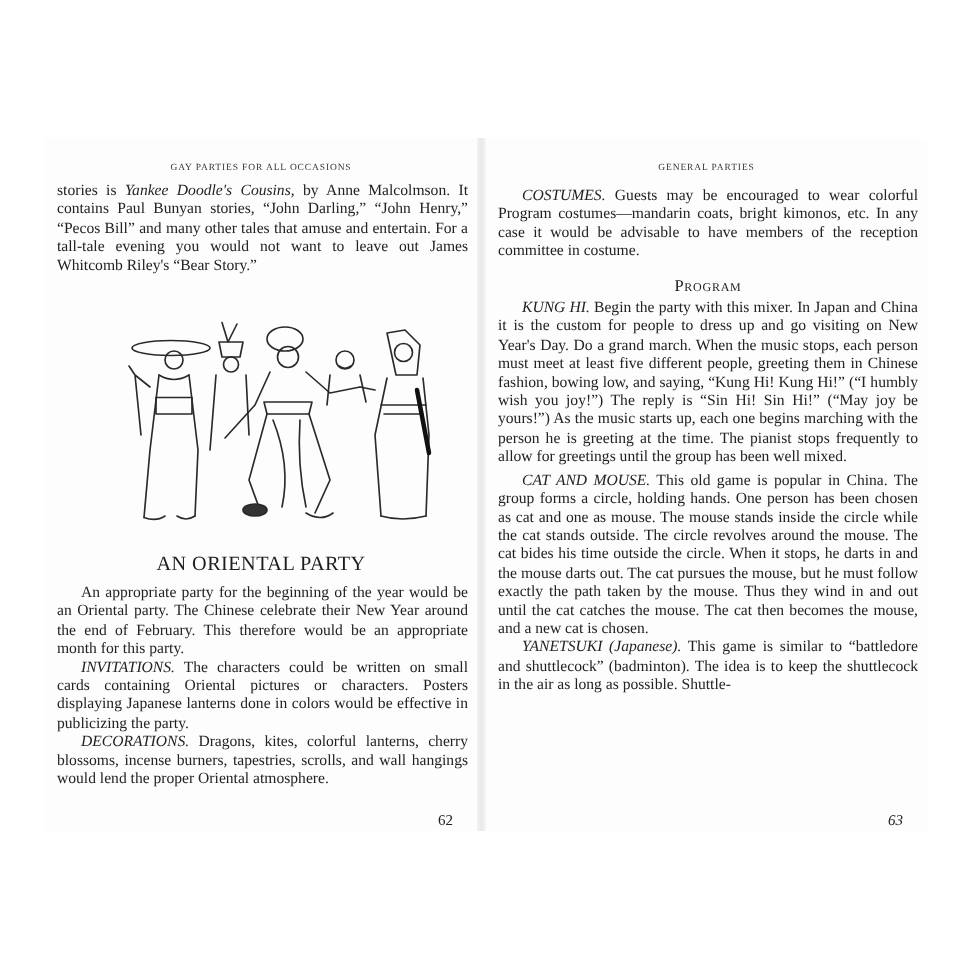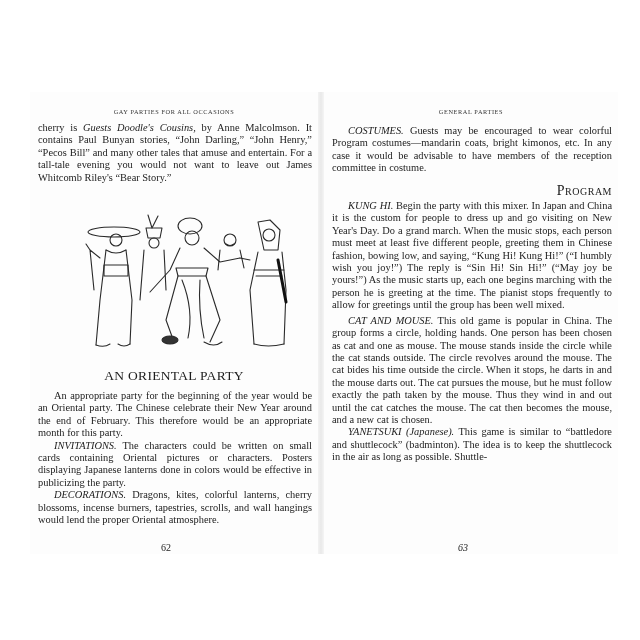--- a/index.html
+++ b/index.html
@@ -25,42 +25,42 @@
     font-size: 10.4px; line-height: 12.4px; text-align: justify; color: #222;
   }
   .text p { margin: 0; }
   .indent { text-indent: 16px; }
   .it { font-style: italic; }
   .heading {
     position: absolute; left: 0; right: 0; text-align: center;
     font-size: 13.5px; letter-spacing: 0.3px; color: #1c1c1c;
   }
   .program-head {
-    text-align: right; font-size: 14px; font-variant: small-caps; letter-spacing: 0.5px;
+    text-align: center; font-size: 11px; font-variant: small-caps; letter-spacing: 0.5px;
     margin: 10px 0 3px 0;
   }
   .gap { height: 8px; }
   .folio {
-    position: absolute; left: 0; right: 16px; text-align: center; font-size: 10px; color: #222;
+    position: absolute; left: 0; right: 16px; text-align: right; font-size: 10px; color: #222;
   }
   .illustration {
     position: absolute; left: 40px; top: 118px; width: 220px; height: 150px;
   }
 </style>
 </head>
 <body>
 
 <div class="gutter"></div>
 
 <div class="page left">
   <div class="running-head">Gay Parties for All Occasions</div>
 
   <div class="text" style="top:30px;">
     <p>
-      <span>cherry is </span><span class="it">Guests Doodle's Cousins,</span><span> by Anne Malcolmson. It contains Paul Bunyan stories, “John Darling,” “John Henry,” “Pecos Bill” and many other tales that amuse and entertain. For a tall-tale evening you would not want to leave out James Whitcomb Riley's “Bear Story.”</span>
+      <span>stories is </span><span class="it">Yankee Doodle's Cousins,</span><span> by Anne Malcolmson. It contains Paul Bunyan stories, “John Darling,” “John Henry,” “Pecos Bill” and many other tales that amuse and entertain. For a tall-tale evening you would not want to leave out James Whitcomb Riley's “Bear Story.”</span>
     </p>
   </div>
 
   <svg class="illustration" viewBox="0 0 220 150">
     <g fill="none" stroke="#2a2a2a" stroke-width="1.1" stroke-linecap="round" stroke-linejoin="round">
 
       <ellipse cx="44" cy="22" rx="26" ry="5"></ellipse>
       <circle cx="46" cy="30" r="6"></circle>
       <path d="M36 40 L30 90 L26 135 M56 40 L62 90 L60 134"></path>
       <path d="M36 40 Q46 46 56 40"></path>

